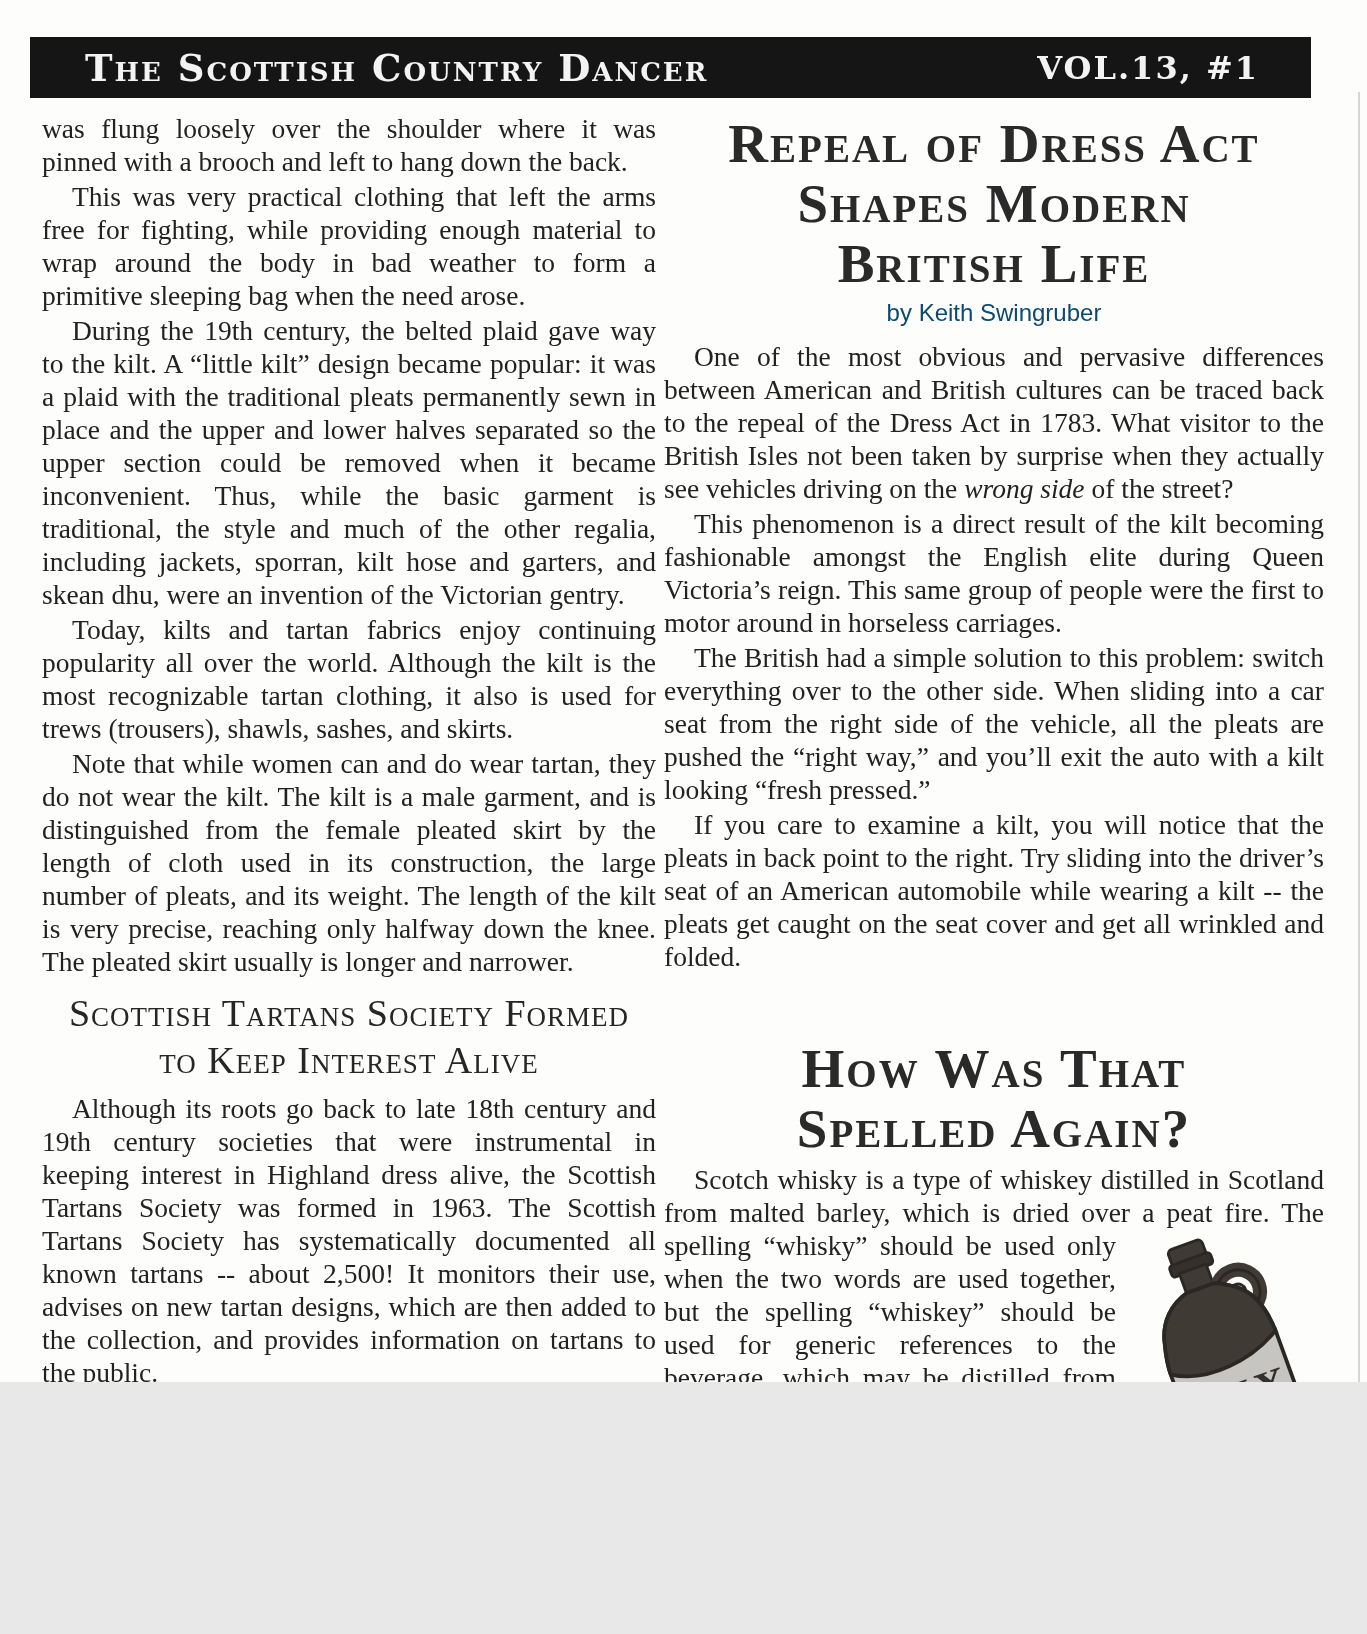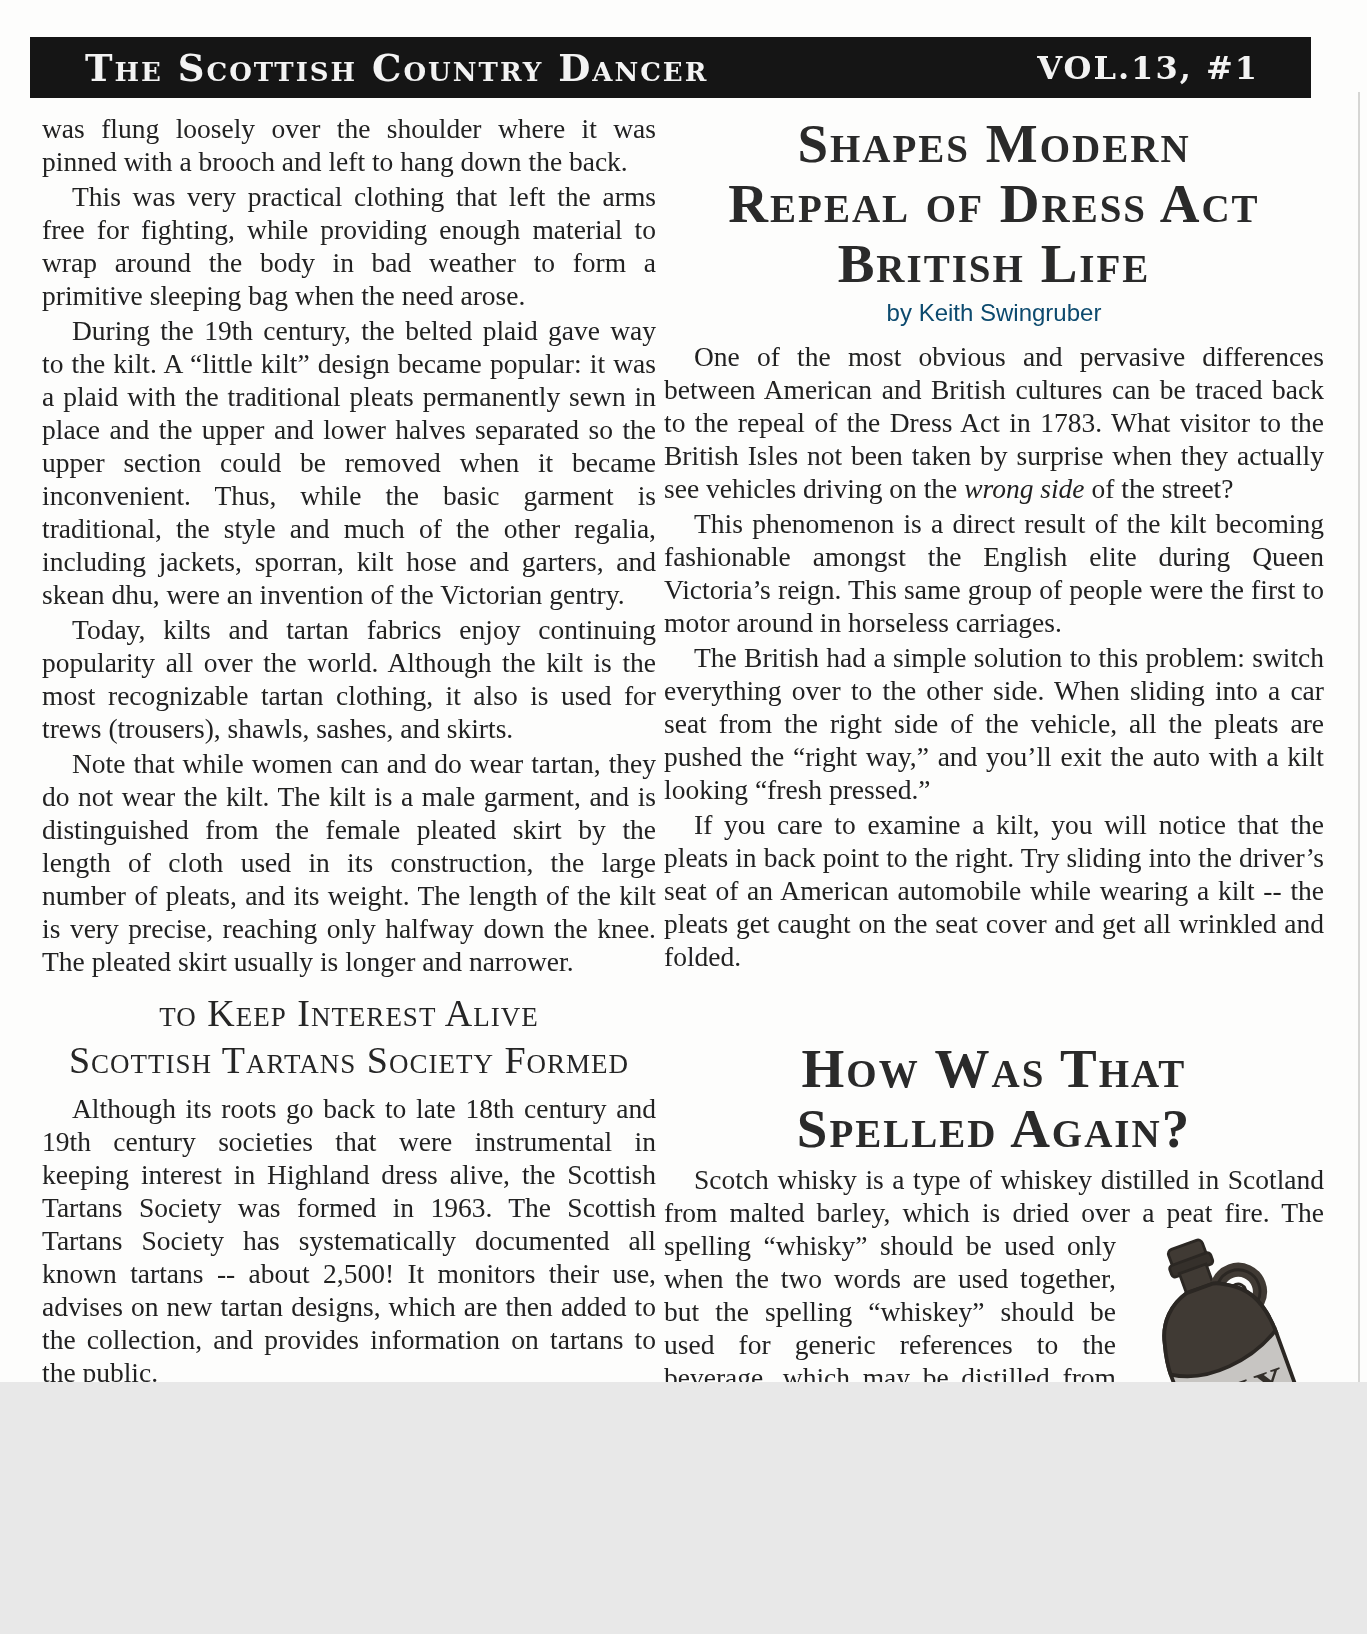--- a/index.html
+++ b/index.html
@@ -80,32 +80,32 @@
   </div>
 
   <div class="col col-left">
     <p>was flung loosely over the shoulder where it was pinned with a brooch and left to hang down the back.</p>
     <p class="indent">This was very practical clothing that left the arms free for fighting, while providing enough material to wrap around the body in bad weather to form a primitive sleeping bag when the need arose.</p>
     <p class="indent">During the 19th century, the belted plaid gave way to the kilt. A “little kilt” design became popular: it was a plaid with the traditional pleats permanently sewn in place and the upper and lower halves separated so the upper section could be removed when it became inconvenient. Thus, while the basic garment is traditional, the style and much of the other regalia, including jackets, sporran, kilt hose and garters, and skean dhu, were an invention of the Victorian gentry.</p>
     <p class="indent">Today, kilts and tartan fabrics enjoy continuing popularity all over the world. Although the kilt is the most recognizable tartan clothing, it also is used for trews (trousers), shawls, sashes, and skirts.</p>
     <p class="indent">Note that while women can and do wear tartan, they do not wear the kilt. The kilt is a male garment, and is distinguished from the female pleated skirt by the length of cloth used in its construction, the large number of pleats, and its weight. The length of the kilt is very precise, reaching only halfway down the knee. The pleated skirt usually is longer and narrower.</p>
 
     <div class="sec-heading">
+      <div>Scottish Tartans Society Formed</div>
       <div>to Keep Interest Alive</div>
-      <div>Scottish Tartans Society Formed</div>
     </div>
 
     <p class="indent">Although its roots go back to late 18th century and 19th century societies that were instrumental in keeping interest in Highland dress alive, the Scottish Tartans Society was formed in 1963. The Scottish Tartans Society has systematically documented all known tartans -- about 2,500! It monitors their use, advises on new tartan designs, which are then added to the collection, and provides information on tartans to the public.</p>
   </div>
 
   <div class="col col-right">
 
     <div class="headline">
+      <div>Repeal of Dress Act</div>
       <div>Shapes Modern</div>
-      <div>Repeal of Dress Act</div>
       <div>British Life</div>
     </div>
     <div class="byline">by Keith Swingruber</div>
 
     <p class="indent">
       <span>One of the most obvious and pervasive differences between American and British cultures can be traced back to the repeal of the Dress Act in 1783. What visitor to the British Isles not been taken by surprise when they actually see vehicles driving on the</span>
       <span class="italic">wrong side</span>
       <span>of the street?</span>
     </p>
     <p class="indent">This phenomenon is a direct result of the kilt becoming fashionable amongst the English elite during Queen Victoria’s reign. This same group of people were the first to motor around in horseless carriages.</p>

